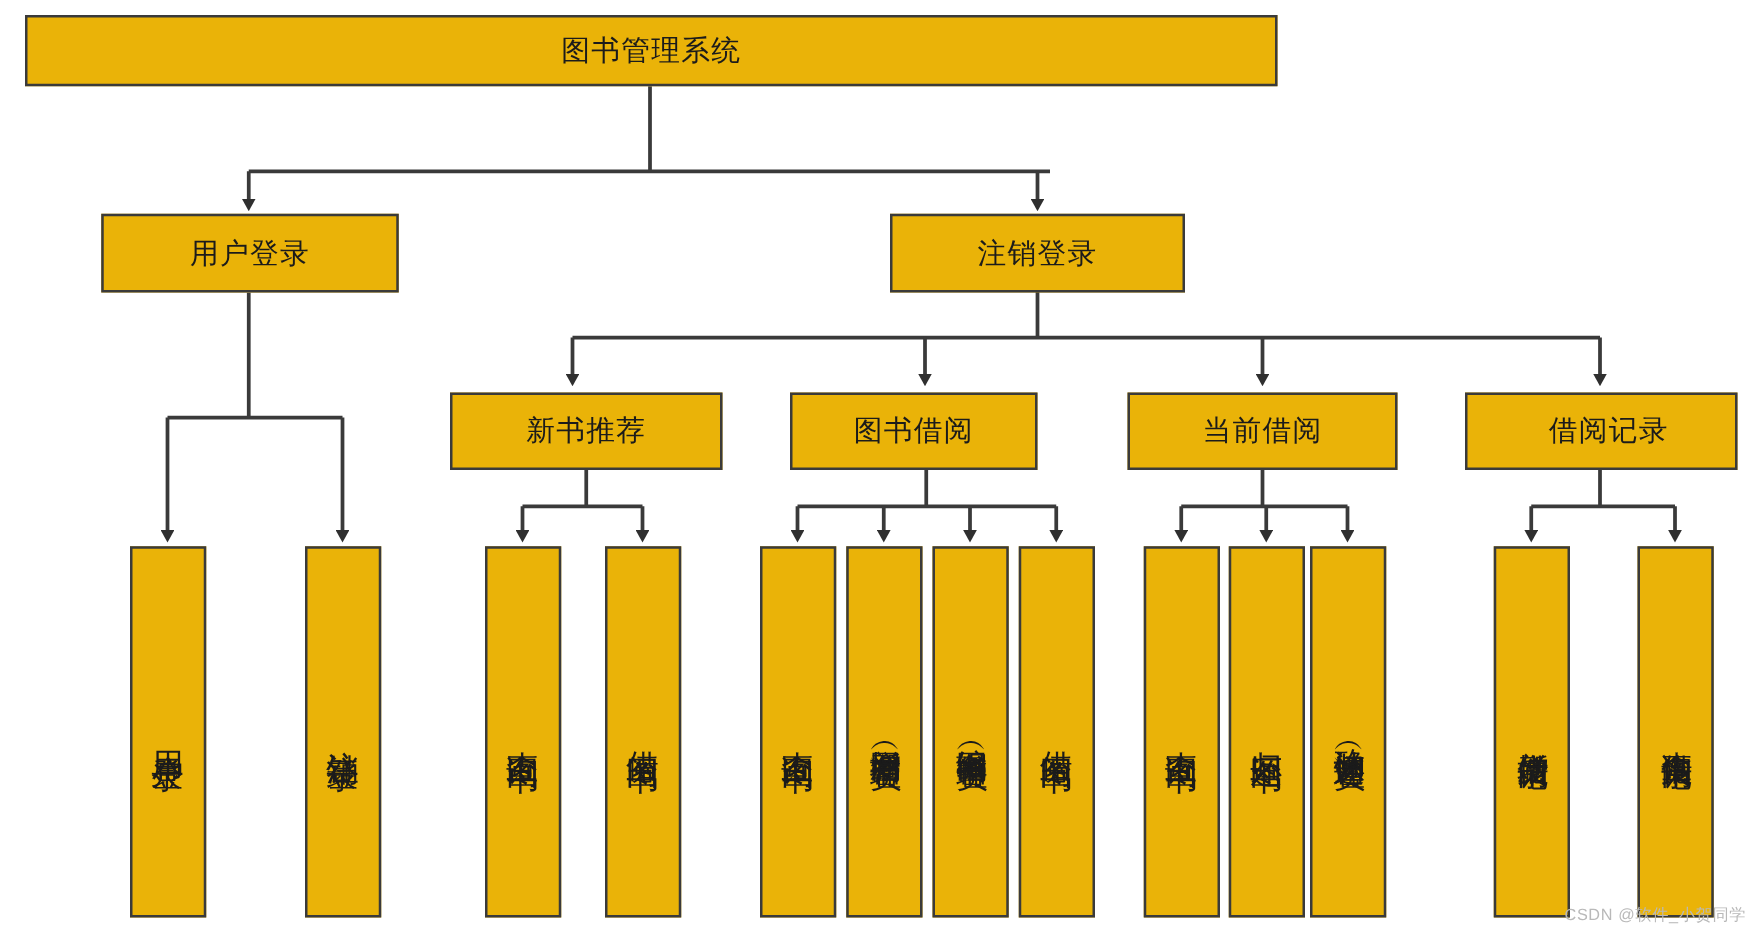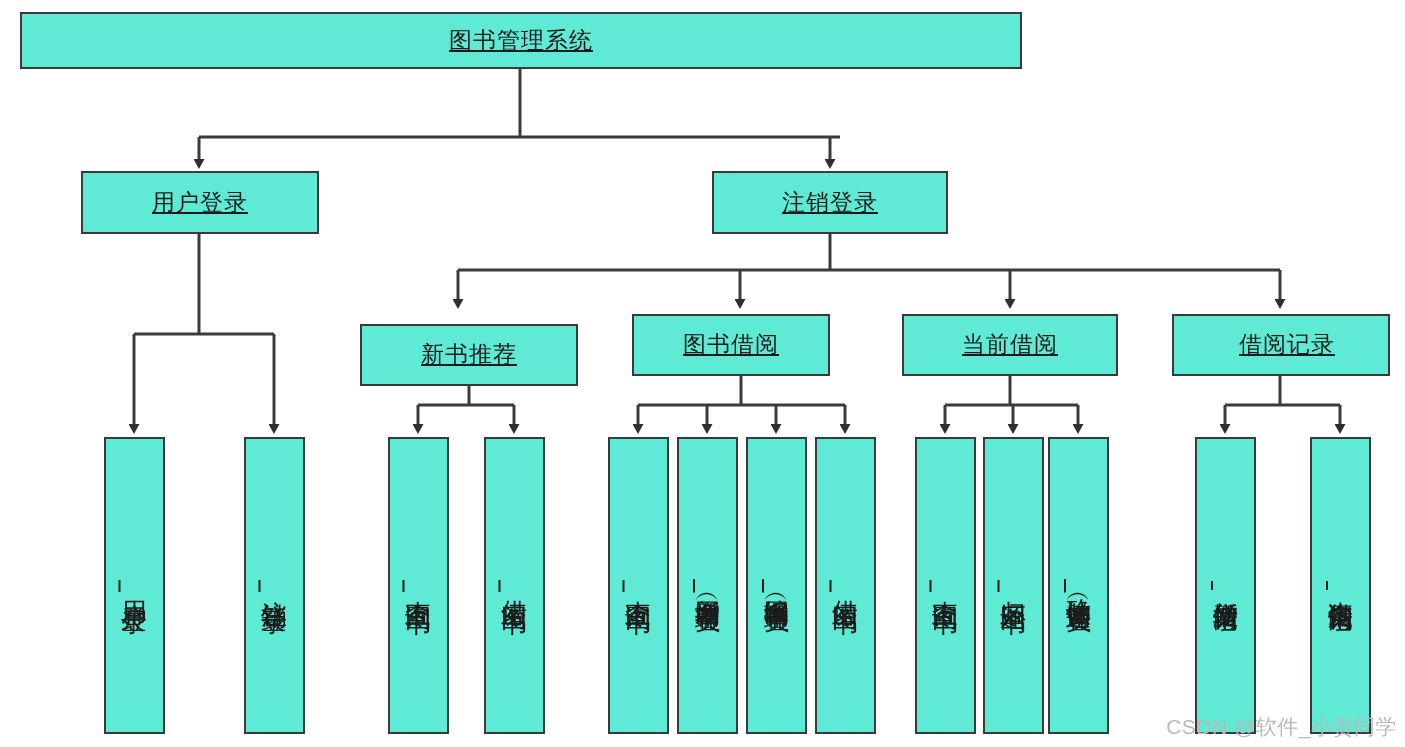--- a/index.html
+++ b/index.html
@@ -8,27 +8,26 @@
     background:#ffffff;
     font-family:"Liberation Sans","DejaVu Sans",sans-serif;
     overflow:hidden;
   }
   #canvas{position:relative;width:1405px;height:747px;}
   svg.edges{position:absolute;left:0;top:0;width:1405px;height:747px;}
 
   .node{
     position:absolute;
     box-sizing:border-box;
-    background:#5eead4;
+    background:#eab308;
     border:2.5px solid #3a3a3a;
     display:flex;
     align-items:center;
     justify-content:center;
     color:#1b1b1b;
-    text-decoration:underline;
   }
   .node .label{
     display:block;
     text-align:center;
     line-height:1.02;
     white-space:pre;
   }
   .node.h .label{
     font-size:23px;
     letter-spacing:1px;
@@ -45,21 +44,21 @@
     line-height:1;
   }
   .node.v.small .label{
     font-size:25px;
     letter-spacing:1.5px;
   }
   #watermark{
     position:absolute;
     right:8px;
     bottom:6px;
-    font-size:21px;
+    font-size:13px;
     color:#b9b9b9;
     letter-spacing:0.5px;
     white-space:nowrap;
     pointer-events:none;
     margin-left:44px;
   }
 </style>
 </head>
 <body>
 
@@ -119,21 +118,21 @@
     <span class="label">图书管理系统</span>
   </div>
 
   <div class="node h" style="left:81px;top:171px;width:238px;height:63px;">
     <span class="label">用户登录</span>
   </div>
   <div class="node h" style="left:712px;top:171px;width:236px;height:63px;">
     <span class="label">注销登录</span>
   </div>
 
-  <div class="node h" style="left:360px;top:324px;width:218px;height:62px;">
+  <div class="node h" style="left:360px;top:314px;width:218px;height:62px;">
     <span class="label">新书推荐</span>
   </div>
   <div class="node h" style="left:632px;top:314px;width:198px;height:62px;">
     <span class="label">图书借阅</span>
   </div>
   <div class="node h" style="left:902px;top:314px;width:216px;height:62px;align-items:center;">
     <span class="label">当前借阅</span>
   </div>
   <div class="node h" style="left:1172px;top:314px;width:218px;height:62px;padding-left:12px;">
     <span class="label">借阅记录</span>

